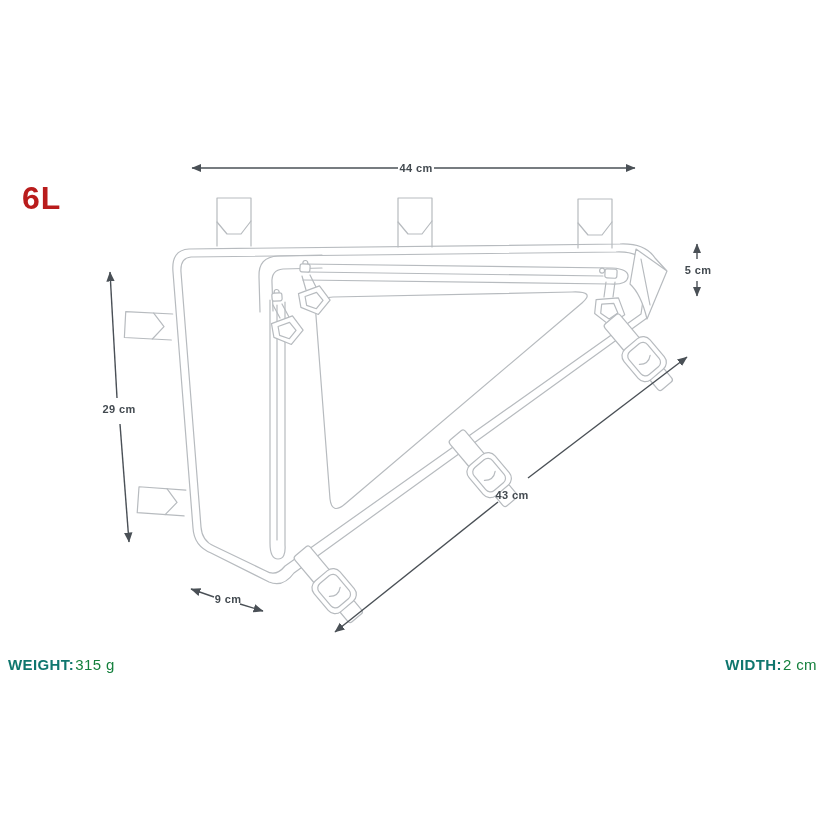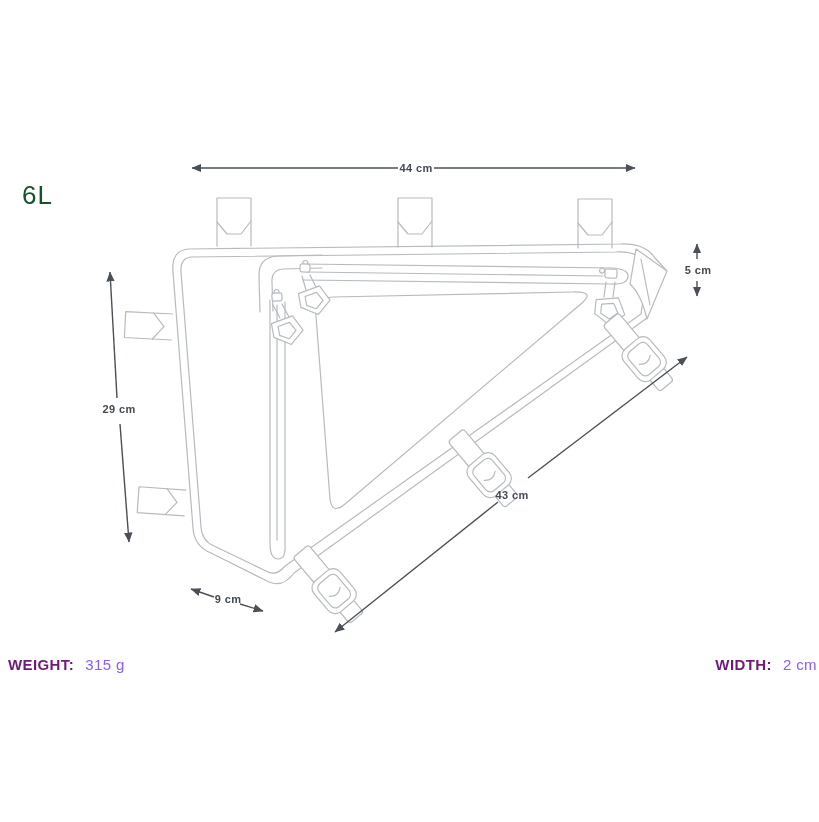--- a/index.html
+++ b/index.html
@@ -19,41 +19,41 @@
   }
   svg.diagram {
     position: absolute;
     left: 0;
     top: 0;
   }
   .volume-label {
     position: absolute;
     left: 22px;
     top: 180px;
-    font-size: 26px;
-    font-weight: 400;
+    font-size: 32px;
+    font-weight: 700;
     letter-spacing: 1px;
-    color: #14532d;
+    color: #b91c1c;
   }
   .spec {
     position: absolute;
     top: 656px;
     font-size: 15px;
     letter-spacing: 0.4px;
     white-space: nowrap;
   }
   .spec-left { left: 8px; }
   .spec-right { right: 2px; }
   .spec .spec-label {
     font-weight: bold;
-    color: #701a75;
+    color: #0f766e;
   }
   .spec .spec-value {
-    color: #8b5cf6;
-    margin-left: 11px;
+    color: #15803d;
+    margin-left: 1px;
   }
   .bagline {
     fill: none;
     stroke: #b7bbbf;
     stroke-width: 1.2;
     stroke-linecap: round;
     stroke-linejoin: round;
   }
   .bagfill {
     fill: #ffffff;

